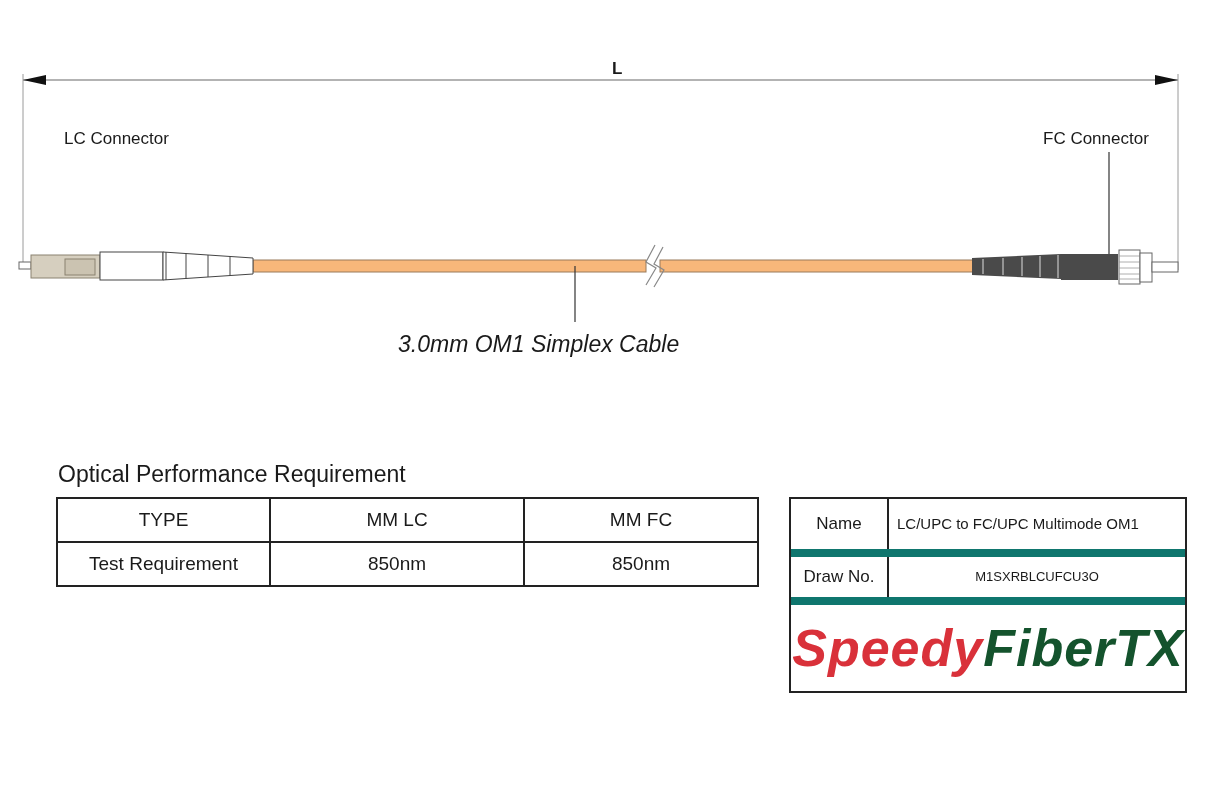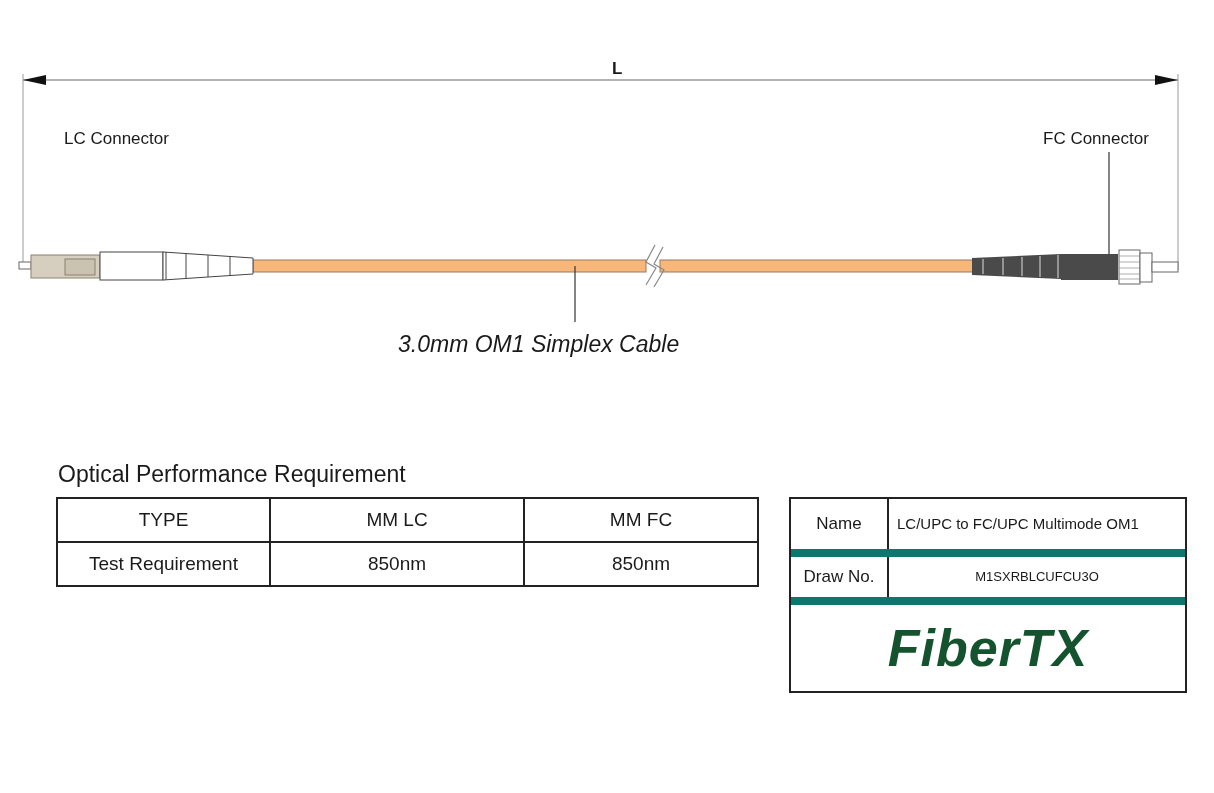--- a/index.html
+++ b/index.html
@@ -126,15 +126,16 @@
       <div>
         <div>LC/UPC to FC/UPC Multimode OM1</div>
       </div>
     </div>
   </div>
   <div class="row" id="draw-row">
     <div class="hdr">Draw No.</div>
     <div class="val">M1SXRBLCUFCU3O</div>
   </div>
   <div id="logo-row">
+    <span class="logo logo-red">Speedy</span>
       <span class="logo logo-blue">FiberTX</span>
   </div>
 </div>
 
 </body></html>

